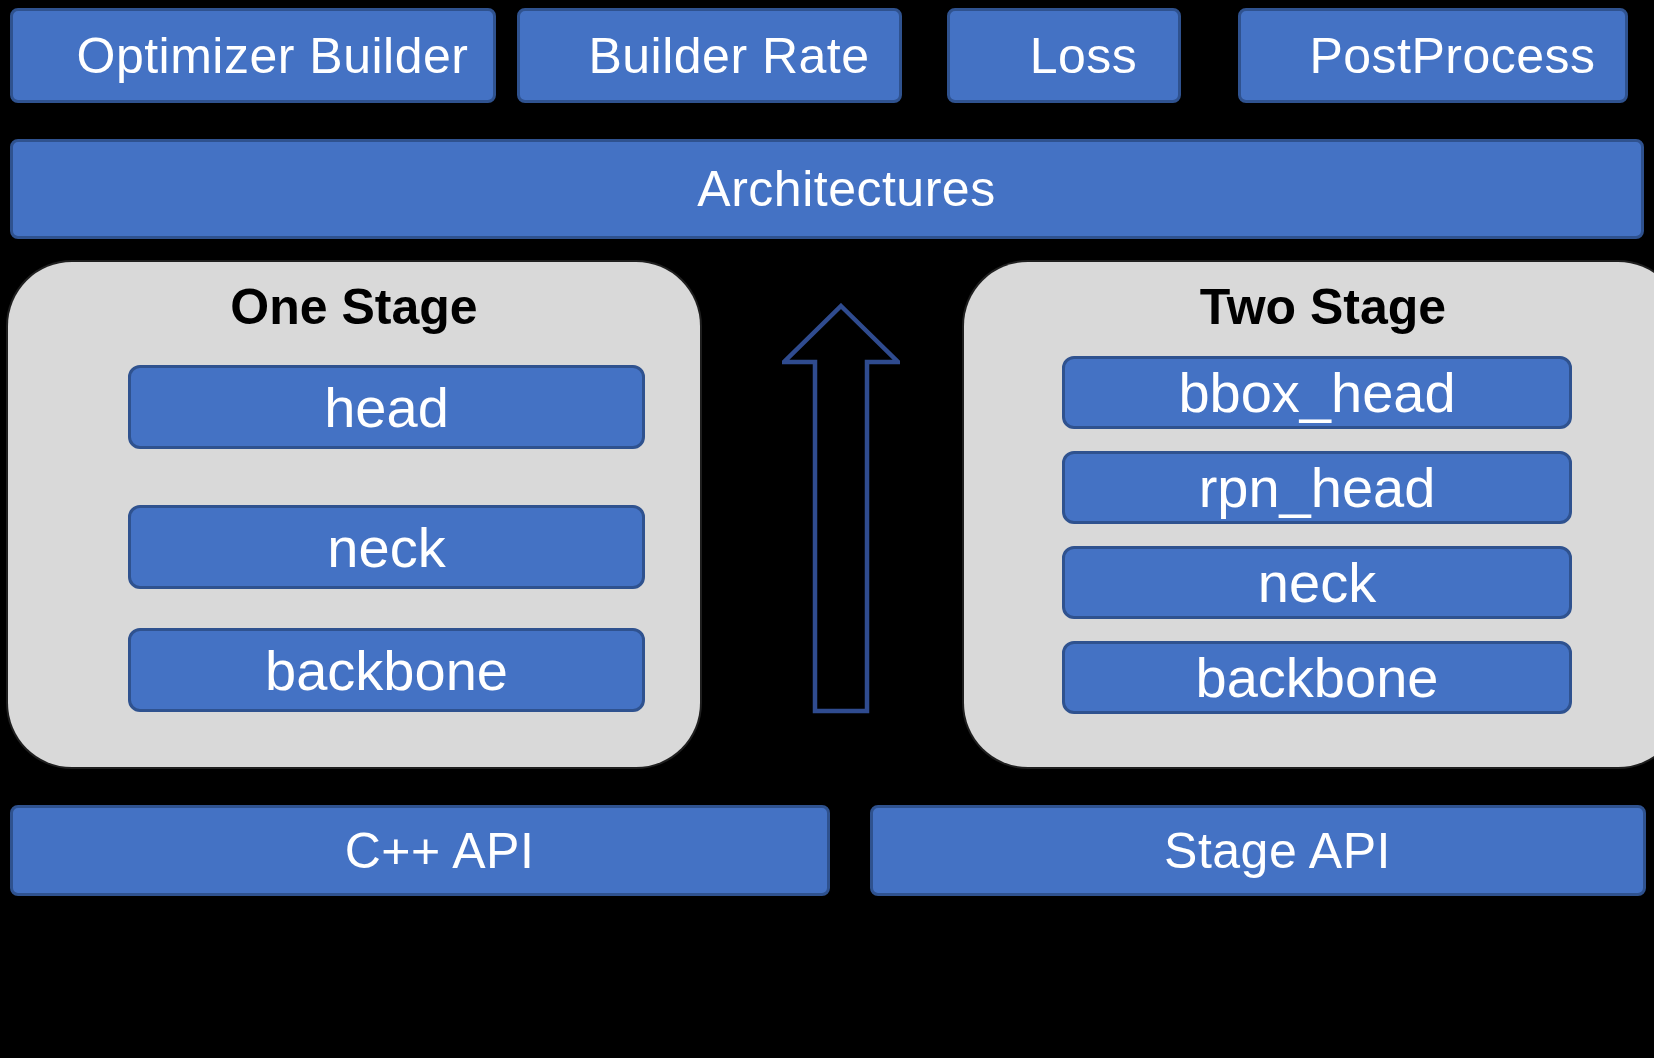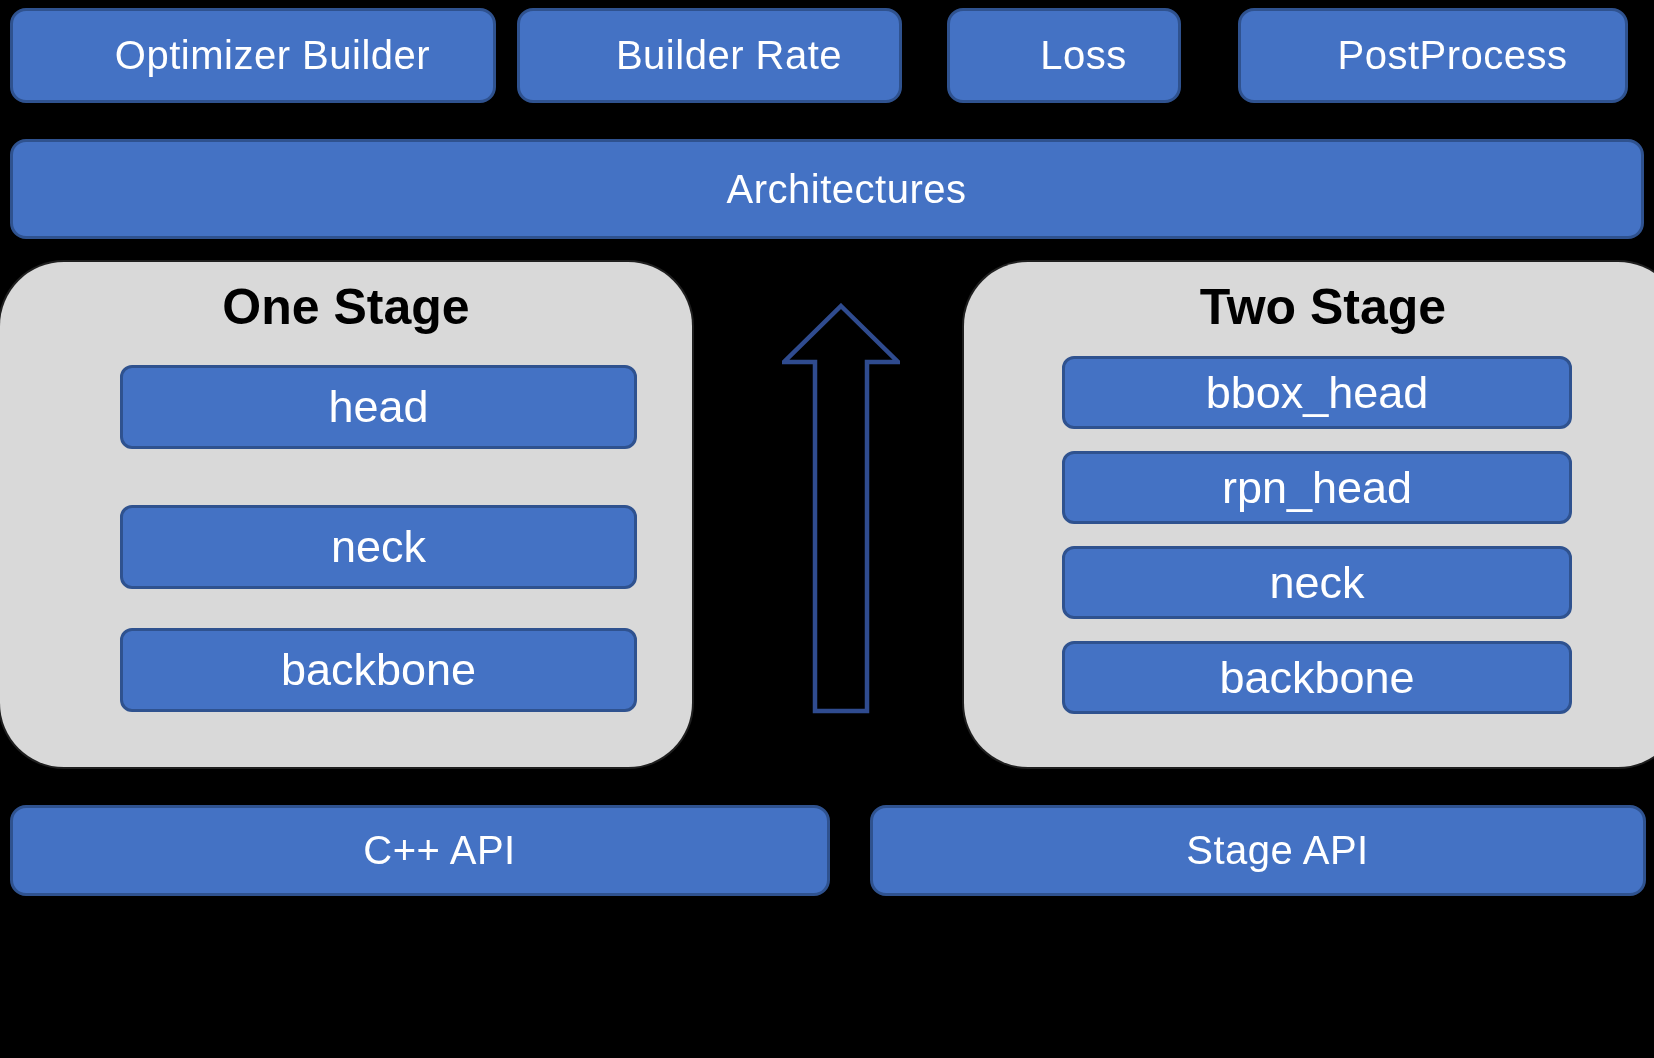--- a/index.html
+++ b/index.html
@@ -9,26 +9,26 @@
     height: 1058px;
     background: var(--background, #000000);
     font-family: "Liberation Sans", "DejaVu Sans", sans-serif;
     overflow: hidden;
   }
   .bluebox {
     position: absolute;
     box-sizing: border-box;
     background: var(--box-fill, #4472C4);
     border: 3px solid var(--box-border, #2F528F);
-    border-radius: 16px;
+    border-radius: 8px;
     color: var(--text-light, #ffffff);
     display: flex;
     align-items: center;
     justify-content: center;
-    font-size: 40px;
+    font-size: 50px;
     font-weight: 400;
     letter-spacing: 0.5px;
     white-space: nowrap;
     padding-left: 39px;
   }
   .group {
     position: absolute;
     box-sizing: border-box;
     background: var(--group-fill, #D9D9D9);
     border-radius: 64px;
@@ -47,40 +47,40 @@
   .bar {
     position: absolute;
     box-sizing: border-box;
     background: var(--box-fill, #4472C4);
     border: 3px solid var(--box-border, #2F528F);
     border-radius: 12px;
     color: var(--text-light, #ffffff);
     display: flex;
     align-items: center;
     justify-content: center;
-    font-size: 45px;
+    font-size: 56px;
     white-space: nowrap;
   }
   .arrow-svg { position: absolute; display: block; }
 </style>
 </head>
 <body>
 
 <div class="stage">
 
   <div>
     <div class="bluebox" style="left:10px; top:8px; width:486px; height:95px;">Optimizer Builder</div>
     <div class="bluebox" style="left:517px; top:8px; width:385px; height:95px;">Builder Rate</div>
     <div class="bluebox" style="left:947px; top:8px; width:234px; height:95px;">Loss</div>
     <div class="bluebox" style="left:1238px; top:8px; width:390px; height:95px;">PostProcess</div>
   </div>
 
   <div class="bluebox" style="left:10px; top:139px; width:1634px; height:100px;">Architectures</div>
 
-  <div class="group" style="left:0; top:262px; width:692px; height:505px;">
+  <div class="group" style="left:8px; top:262px; width:692px; height:505px;">
     <div class="group-title">One Stage</div>
     <div class="bar" style="left:120px; top:103px; width:517px; height:84px;">head</div>
     <div class="bar" style="left:120px; top:243px; width:517px; height:84px;">neck</div>
     <div class="bar" style="left:120px; top:366px; width:517px; height:84px;">backbone</div>
   </div>
 
   <svg class="arrow-svg" style="left:782px; top:303px;" width="118" height="411" viewBox="0 0 118 411">
     <polygon points="59,3 116,59 85,59 85,408 33,408 33,59 2,59" fill="none" stroke-width="4.5" stroke="#2F4B8F"></polygon>
   </svg>
 

